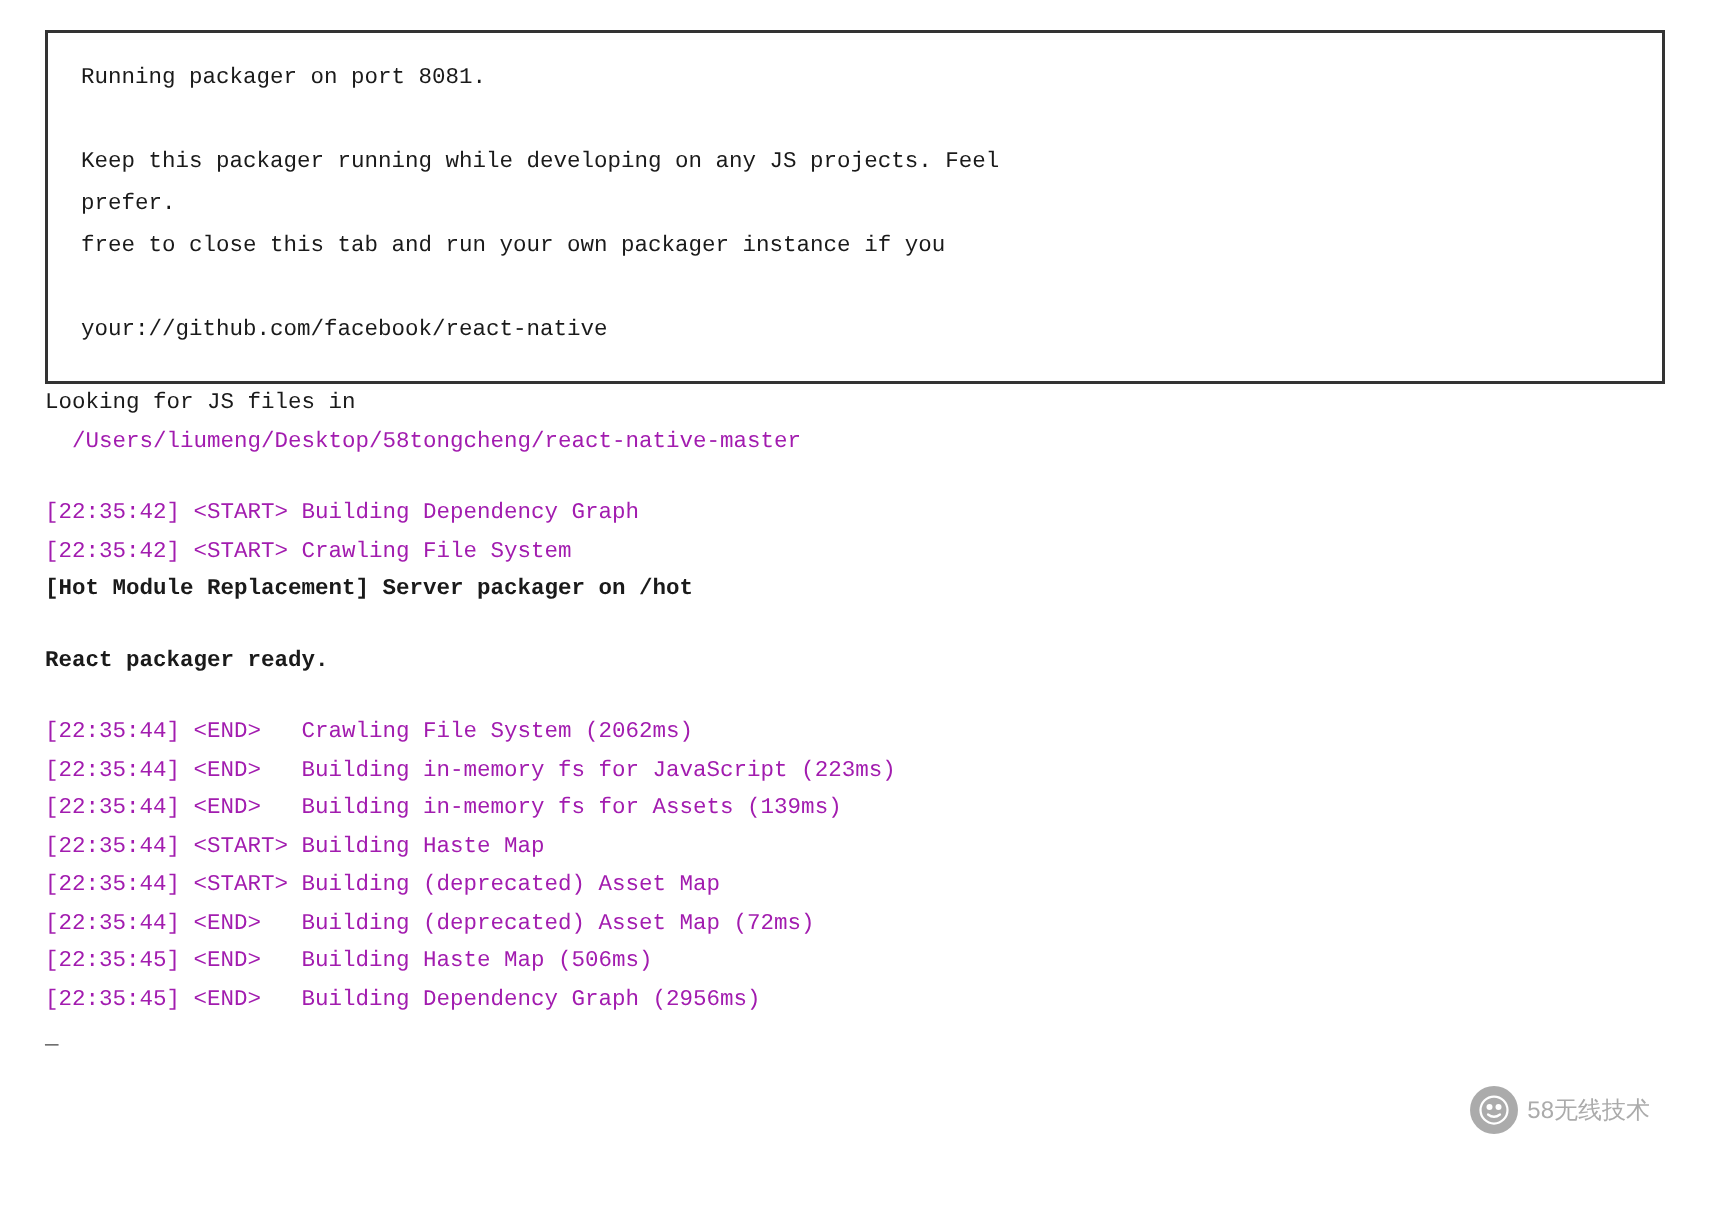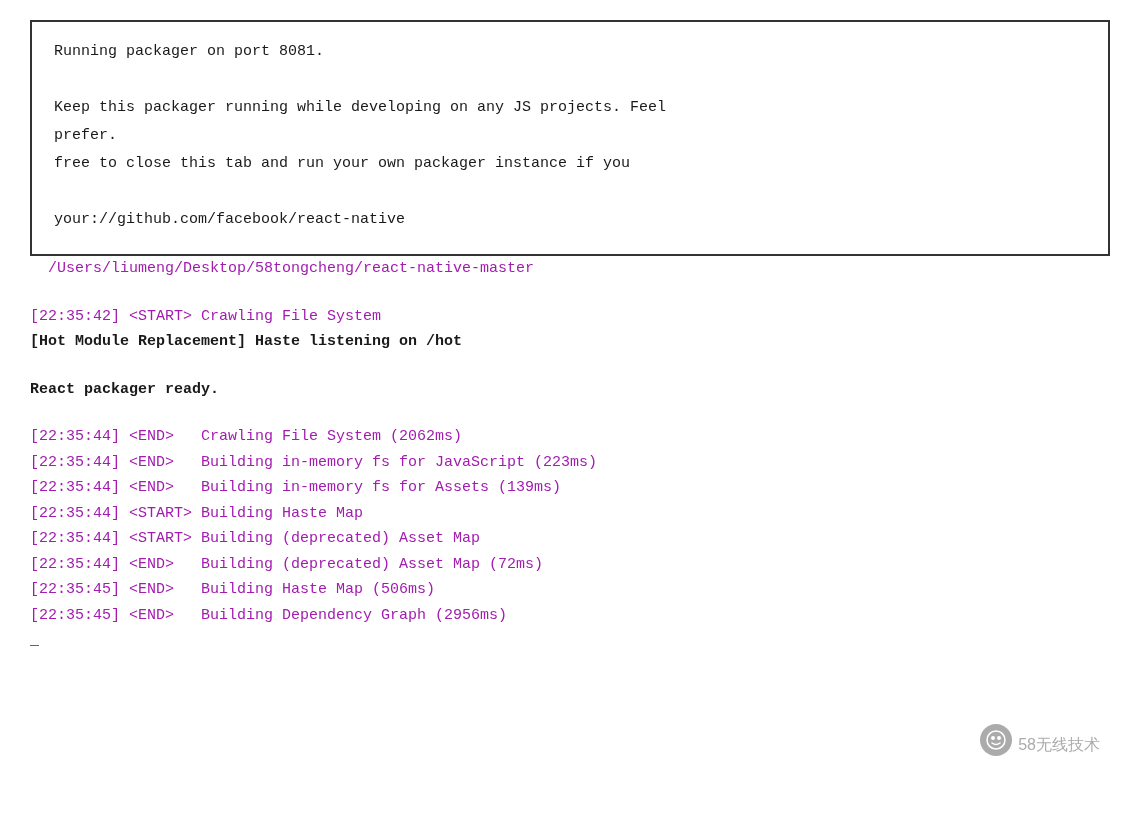--- a/index.html
+++ b/index.html
@@ -51,21 +51,21 @@
 
     .blank-line {
       height: 22px;
     }
 
     .watermark {
       position: fixed;
       bottom: 60px;
       right: 40px;
       display: flex;
-      align-items: flex-end;
+      align-items: center;
       color: #888888;
       font-family: Arial, sans-serif;
       font-size: 16px;
       opacity: 0.7;
     }
 
     .watermark-icon {
       width: 32px;
       height: 32px;
       margin-right: 6px;
@@ -88,24 +88,26 @@
     <div class="line">&nbsp;</div>
     <div class="line">Keep this packager running while developing on any JS projects. Feel</div>
     <div class="line">prefer.</div>
     <div class="line">free to close this tab and run your own packager instance if you</div>
     <div class="line">&nbsp;</div>
     <div class="line">your://github.com/facebook/react-native</div>
   </div>
 
   
   <div class="main-output">
+    <div class="output-line">Looking for JS files in</div>
     <div class="output-line gray">  /Users/liumeng/Desktop/58tongcheng/react-native-master</div>
     <div class="blank-line"></div>
+    <div class="output-line gray">[22:35:42] &lt;START&gt; Building Dependency Graph</div>
     <div class="output-line gray">[22:35:42] &lt;START&gt; Crawling File System</div>
-    <div class="output-line bold">[Hot Module Replacement] Haste listening on /hot</div>
+    <div class="output-line bold">[Hot Module Replacement] Server packager on /hot</div>
     <div class="blank-line"></div>
     <div class="output-line bold">React packager ready.</div>
     <div class="blank-line"></div>
     <div class="output-line gray">[22:35:44] &lt;END&gt;   Crawling File System (2062ms)</div>
     <div class="output-line gray">[22:35:44] &lt;END&gt;   Building in-memory fs for JavaScript (223ms)</div>
     <div class="output-line gray">[22:35:44] &lt;END&gt;   Building in-memory fs for Assets (139ms)</div>
     <div class="output-line gray">[22:35:44] &lt;START&gt; Building Haste Map</div>
     <div class="output-line gray">[22:35:44] &lt;START&gt; Building (deprecated) Asset Map</div>
     <div class="output-line gray">[22:35:44] &lt;END&gt;   Building (deprecated) Asset Map (72ms)</div>
     <div class="output-line gray">[22:35:45] &lt;END&gt;   Building Haste Map (506ms)</div>

